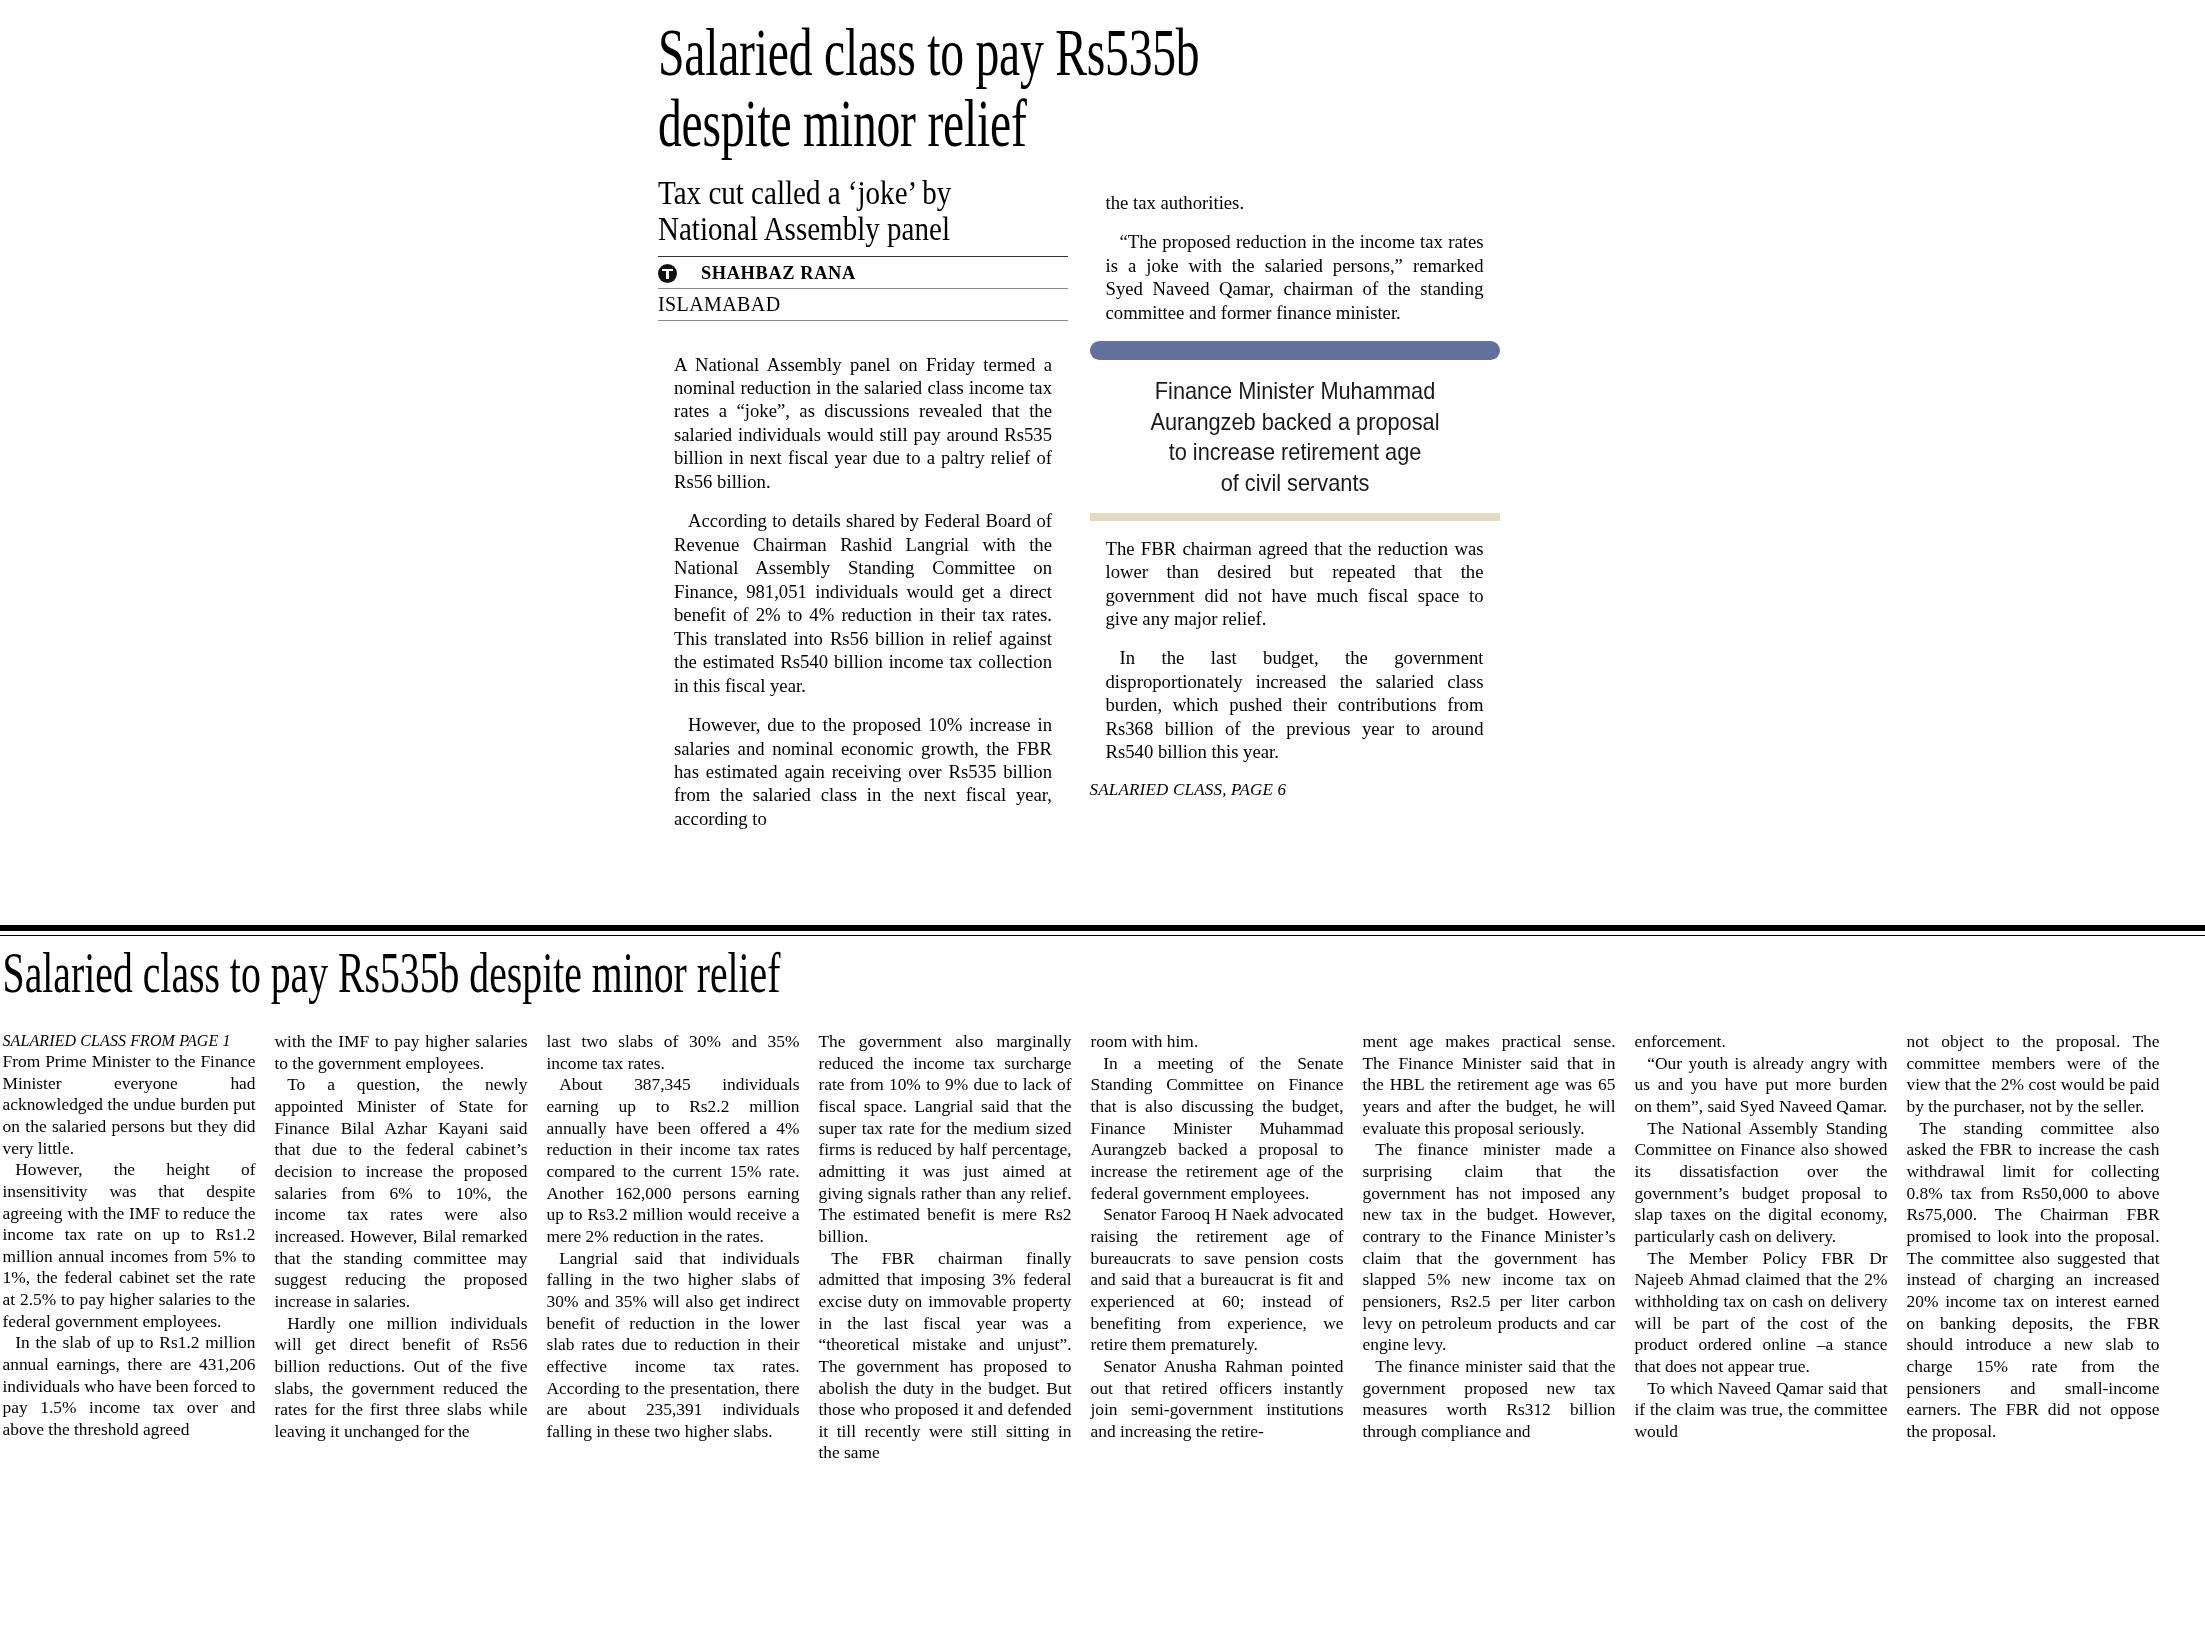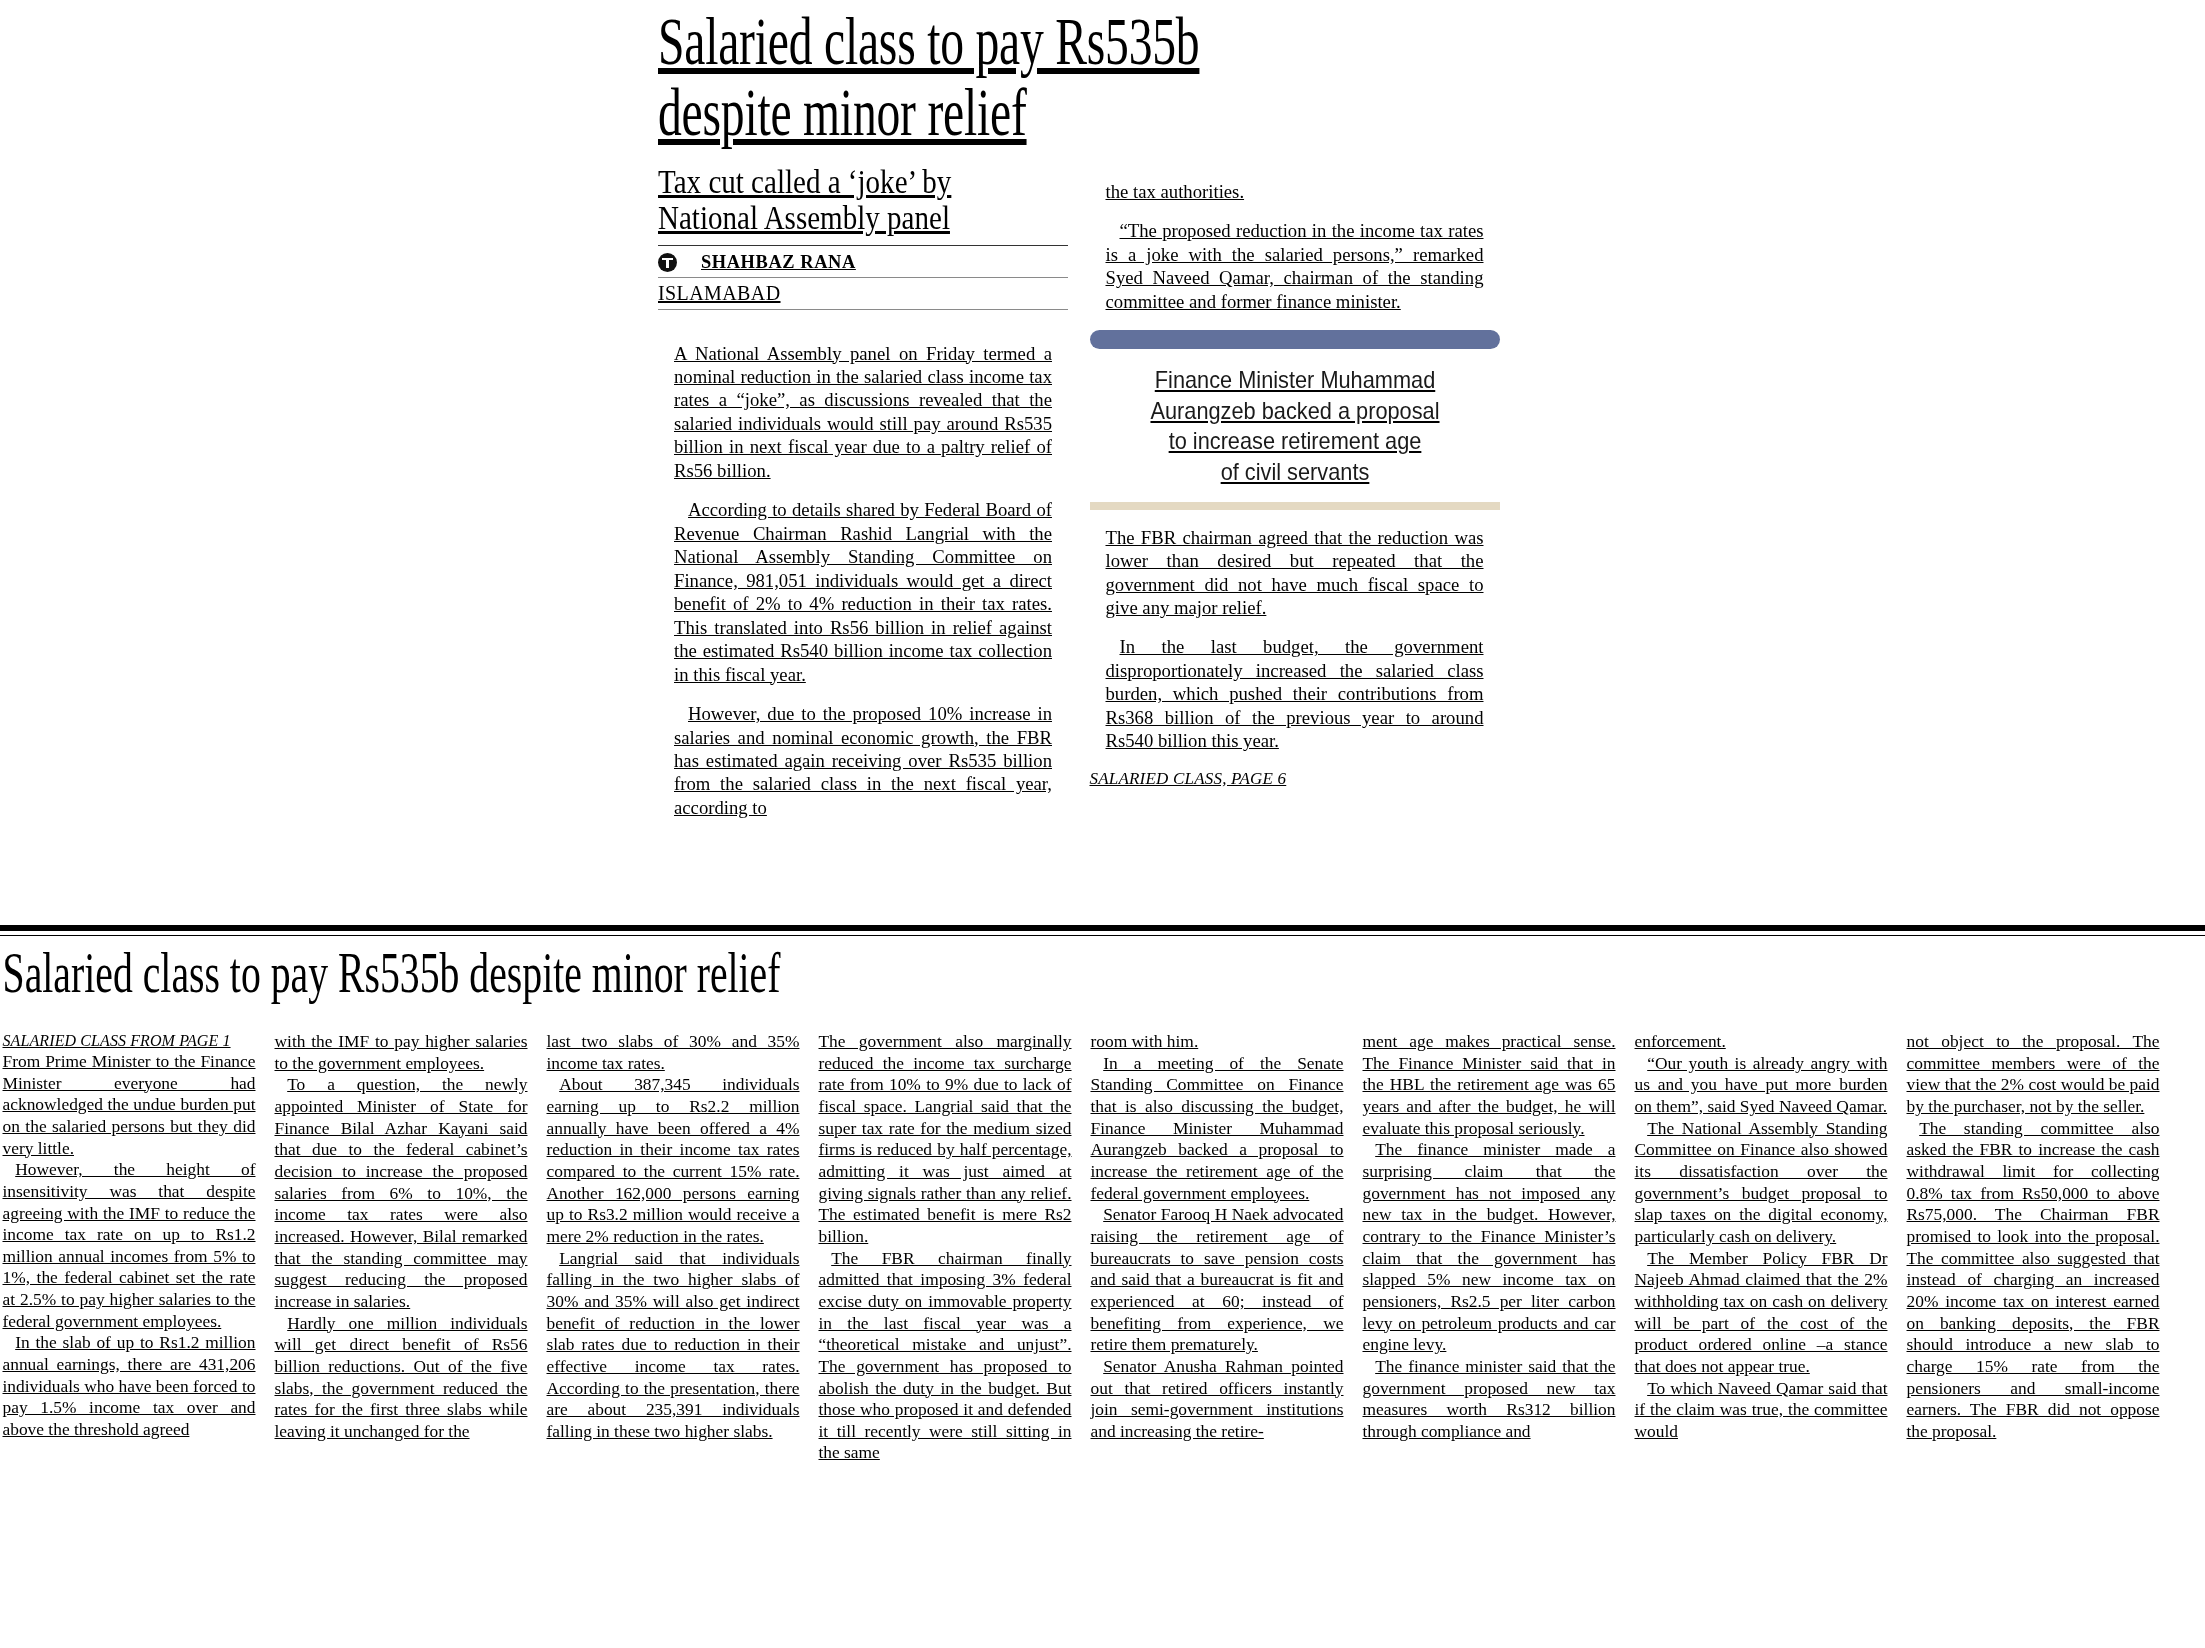--- a/index.html
+++ b/index.html
@@ -13,23 +13,22 @@
     font-family: "Liberation Serif", serif;
     color: #000000;
     position: relative;
     overflow: hidden;
   }
 
   
   .top-article {
     position: absolute;
     left: 658px;
-    top: 1px;
+    top: 12px;
     width: 842px;
-    text-decoration: underline;
   }
 
   .main-headline {
     font-family: "Liberation Serif", serif;
     font-size: 68px;
     line-height: 1.04;
     font-weight: 400;
     letter-spacing: -0.3px;
     transform: scaleX(0.70);
     transform-origin: left top;
@@ -207,21 +206,20 @@
     padding: 0 2.5px;
     gap: 19px;
   }
   .jump-col {
     width: 253px;
     font-family: "Liberation Serif", serif;
     font-size: 17.4px;
     line-height: 1.245;
     text-align: justify;
     text-justify: inter-word;
-    text-decoration: underline;
   }
   .jump-col p {
     margin: 0;
     text-indent: 12.7px;
   }
   .jump-col p.first {
     text-indent: 0;
   }
   .from-page {
     font-style: italic;

